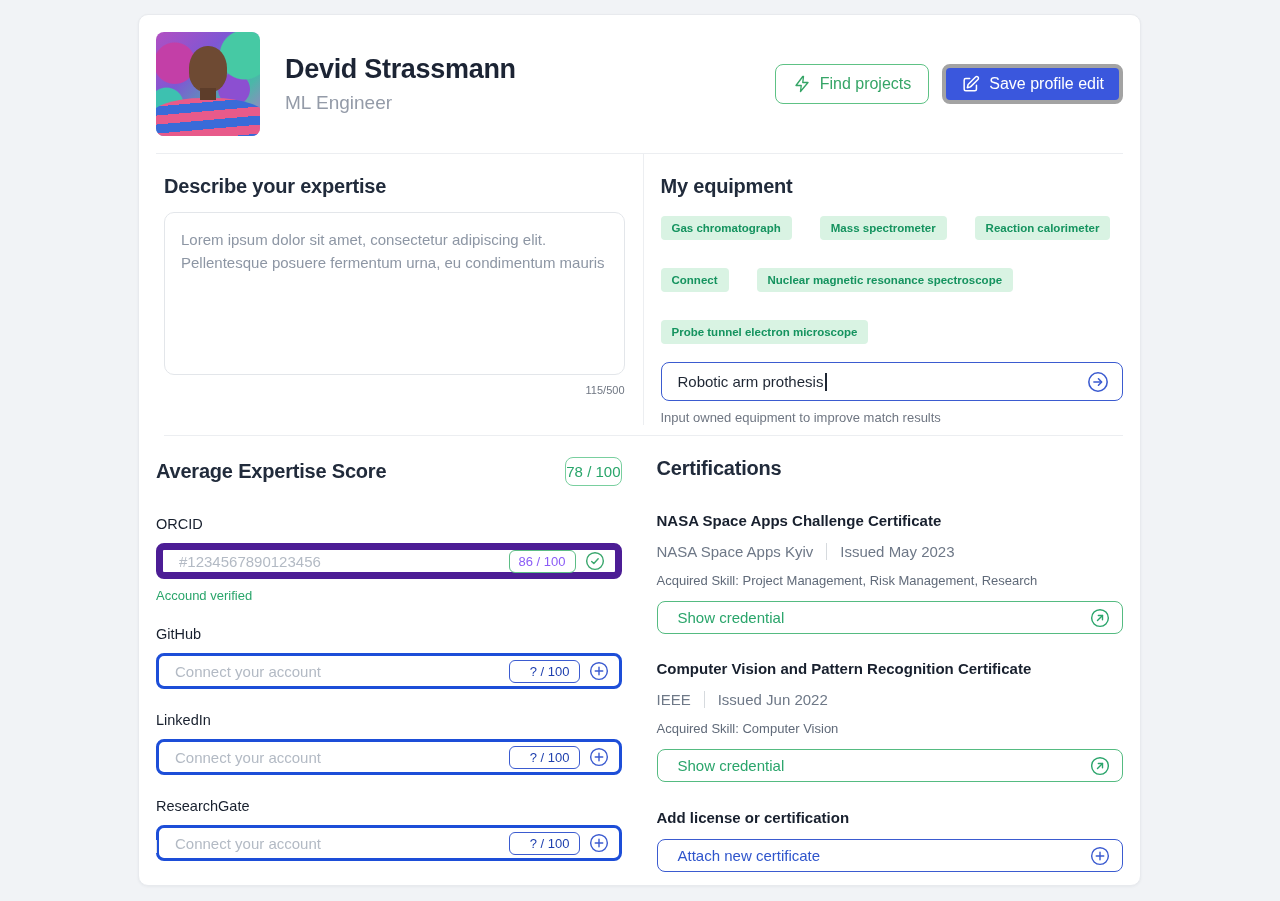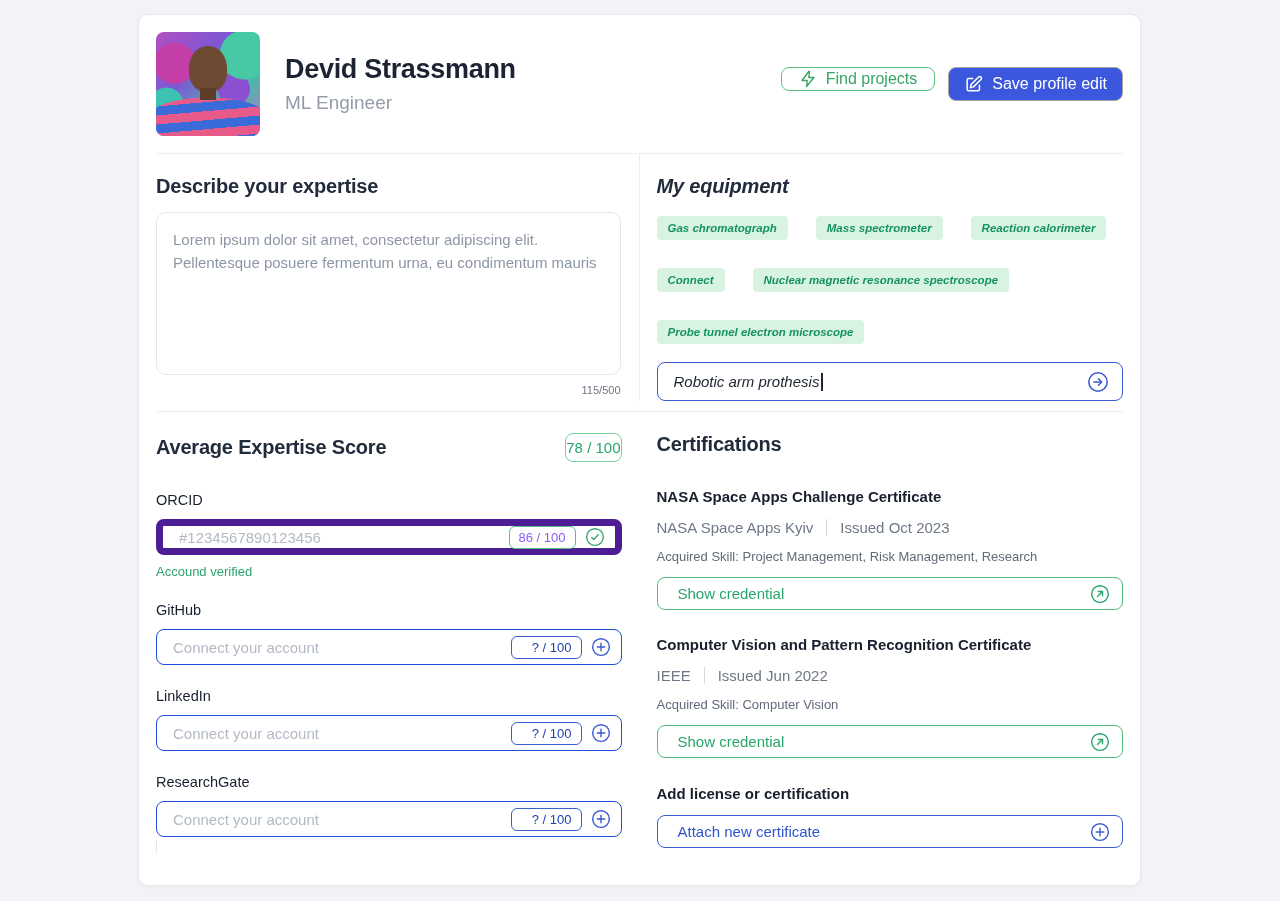--- a/index.html
+++ b/index.html
@@ -32,29 +32,29 @@
   }
   .avatar .head {
     position:absolute; left:50%; top:14px; transform:translateX(-50%);
     width:38px; height:46px; border-radius:48% 48% 42% 42%; background:#6e4a33;
   }
   .avatar .neck { position:absolute; left:50%; top:56px; transform:translateX(-50%); width:16px; height:12px; background:#5d3d2a; }
   .head-info { margin-left:25px; }
   .person-name { font-size:27px; font-weight:700; color:#1c2434; letter-spacing:-.3px; }
   .person-role { font-size:19px; color:#949ba8; margin-top:7px; }
   .header-actions { margin-left:auto; display:flex; gap:13px; }
-  .btn { display:flex; align-items:center; gap:9px; height:24px; border-radius:8px; font-size:16px; cursor:pointer; }
+  .btn { display:flex; align-items:center; gap:9px; height:40px; border-radius:8px; font-size:16px; cursor:pointer; }
   .btn-outline-green { border:1px solid #5ec285; color:#36a567; background:#fff; padding:0 17px; }
-  .btn-primary { background:#3a57dd; border:1px solid #a3a3a3; color:#fff; padding:16px 15px; }
+  .btn-primary { background:#3a57dd; border:4px solid #a3a3a3; color:#fff; padding:16px 15px; }
   .btn svg { flex:0 0 auto; }
   
   .cols { display:grid; grid-template-columns:1fr 1fr; }
-  .top-section { border-bottom:1px solid #eceef1; padding-bottom:10px; }
+  .top-section { border-bottom:1px solid #eceef1; padding-bottom:10px;margin-left:8px; }
   .top-section .col-left { border-right:1px solid #eceef1; padding-right:18px; }
-  .top-section .col-right { padding-left:17px;font-style:italic; }
+  .top-section .col-right { padding-left:17px; }
   .bottom-section .col-left { padding-right:18px; }
   .bottom-section .col-right { padding-left:17px; }
   h2.section-title { font-size:20px; font-weight:700; color:#212b3b; letter-spacing:-.2px; }
   .col-pad-top { padding-top:21px; }
   
   .expertise-box {
     margin-top:14px; width:100%; height:163px; resize:none;
     border:1px solid #e3e6ea; border-radius:10px; padding:15px 16px;
     font-family:"Liberation Sans", sans-serif; font-size:15px; line-height:1.55; color:#8d96a4;
     outline:none; display:block; background:#fff;
@@ -81,21 +81,21 @@
     font-size:15px; padding:5px 0; white-space:nowrap;
   }
   .account-group { margin-top:23px; }
   .account-group.first { margin-top:30px; }
   .field-label { font-size:14.5px; font-weight:500; color:#18202e; }
   .account-field {
     margin-top:11px; height:36px; border-radius:8px; background:#fff;
     display:flex; align-items:center; padding:0 10px 0 3px;
   }
   .account-field.verified { border:7px solid #4c1d95; }
-  .account-field.unconnected { border:1px solid #1d4ed8; }
+  .account-field.unconnected { border:3px solid #1d4ed8; }
   .account-field input {
     flex:1; border:none; outline:none; font-family:"Liberation Sans", sans-serif;
     font-size:15px; color:#1e2633; padding:0 13px; background:transparent; min-width:0;
   }
   .account-field input::placeholder { color:#b3bac4; opacity:1; }
   .mini-badge { font-size:13px; border-radius:6px; padding:3px 9px; white-space:nowrap; margin-right:9px; }
   .mini-badge.green { border:1.5px solid #5cbd85; color:#8b5cf6; }
   .mini-badge.blue { border:1.5px solid #3b5bd0; color:#1e3fae;padding-left:20px; }
   .field-note { font-size:13px; color:#2aa56b; margin-top:9px; }
   .icon-btn { display:flex; align-items:center; justify-content:center; cursor:pointer; background:none; border:none; padding:0; }
@@ -175,20 +175,21 @@
           <span class="caret"></span>
         <span class="spacer"></span>
         <button class="icon-btn">
           <svg width="22" height="22" viewBox="0 0 24 24" fill="none" stroke="#3b5bd0" stroke-width="1.7" stroke-linecap="round" stroke-linejoin="round">
               <circle cx="12" cy="12" r="10"></circle>
               <path d="M7.5 12h8"></path>
               <path d="M12.5 8.5 16 12l-3.5 3.5"></path>
             </svg>
         </button>
       </div>
+      <div class="helper-text">Input owned equipment to improve match results</div>
     </div>
   </div>
 
   <div class="cols bottom-section">
 
     <div class="col-left col-pad-top">
       <div class="score-header">
         <h2 class="section-title">Average Expertise Score</h2>
         <span class="score-badge">78 / 100</span>
       </div>
@@ -252,21 +253,21 @@
     </div>
 
     <div class="col-right col-pad-top">
       <h2 class="section-title">Certifications</h2>
 
       <div class="cert-item first">
         <div class="cert-name">NASA Space Apps Challenge Certificate</div>
         <div class="cert-meta">
           <span>NASA Space Apps Kyiv</span>
           <span class="meta-divider"></span>
-          <span>Issued Oct 2023</span>
+          <span>Issued May 2023</span>
         </div>
         <div class="cert-skills">Acquired Skill: Project Management, Risk Management, Research</div>
         <button class="cred-btn green">
           <span>Show credential</span>
           <span class="icon-btn">
             <svg width="20" height="20" viewBox="0 0 24 24" fill="none" stroke="#2aa56b" stroke-width="1.7" stroke-linecap="round" stroke-linejoin="round">
                 <circle cx="12" cy="12" r="10"></circle>
                 <path d="M9 15 15 9"></path>
                 <path d="M10 9h5v5"></path>
               </svg>

